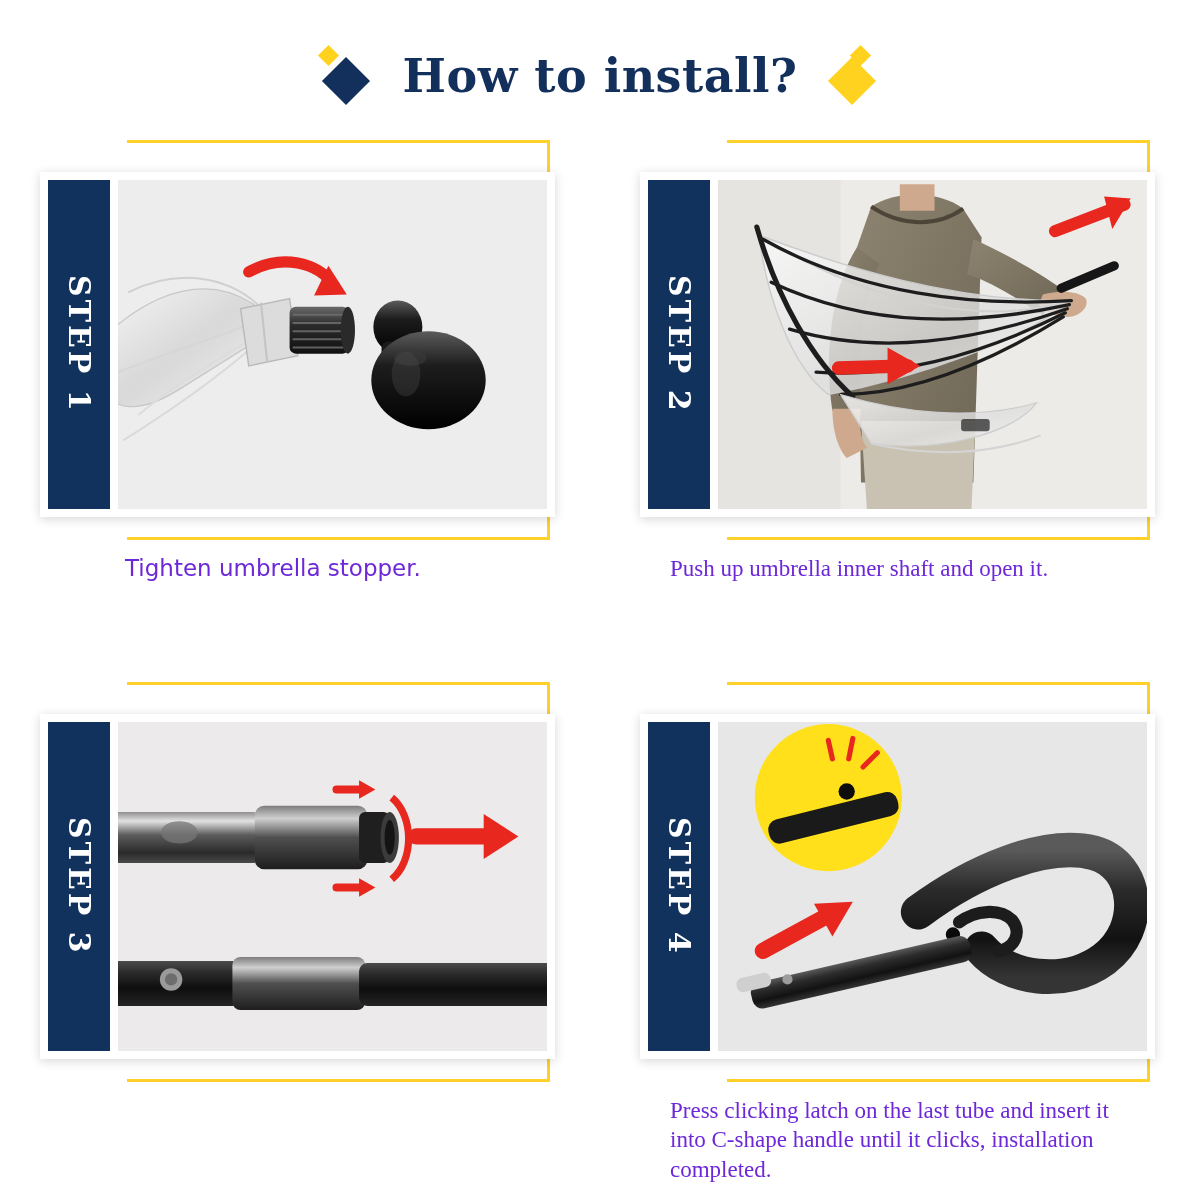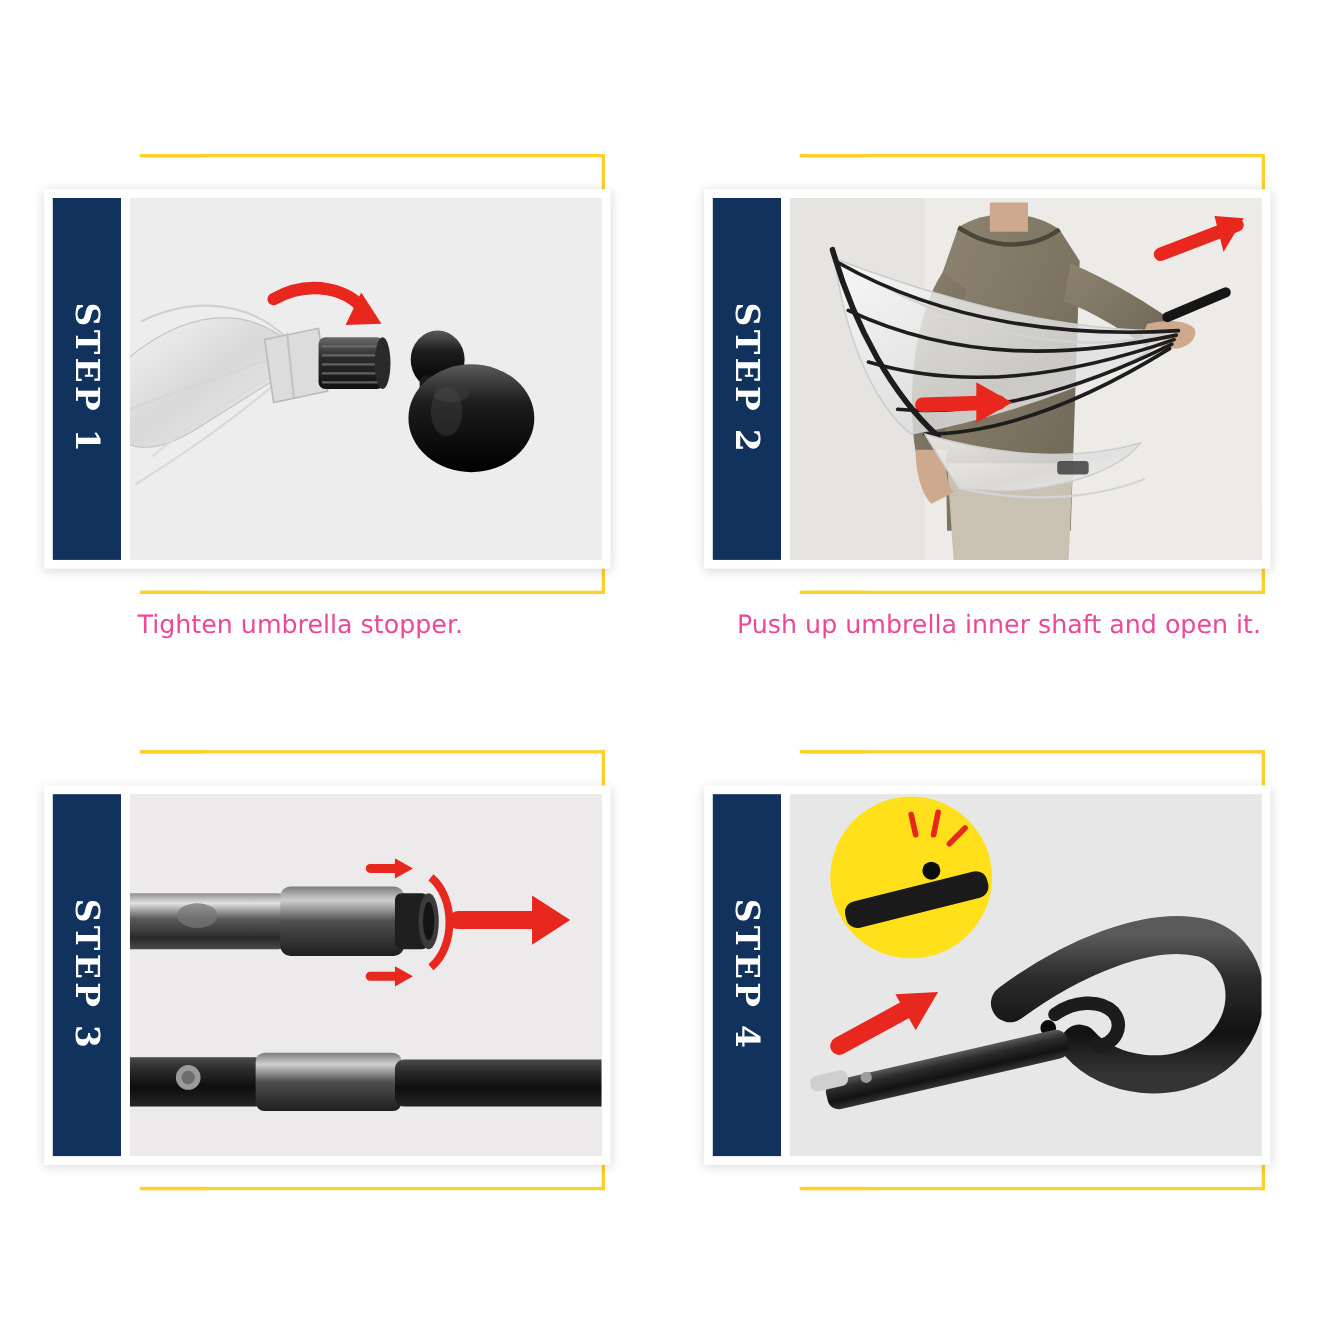--- a/index.html
+++ b/index.html
@@ -121,24 +121,24 @@
     overflow: hidden;
     background: #e9e9e9;
   }
 
   .caption {
     margin: 14px auto 0 auto;
     width: 470px;
     padding-left: 60px;
     font-size: 23px;
     line-height: 1.28;
-    color: #ec4899;
+    color: #6d28d9;
   }
   .cell.right .caption { padding-left: 20px; width: 500px; }
-  .caption-tall { min-height: 70px; }
+  .caption-tall { min-height: 70px; font-family: Liberation Serif, serif; }
 
   
   .p1-bg { position: absolute; inset: 0; background: #ededed; }
   .p1 { position: absolute; inset: 0; }
 
   
   .p2-bg { position: absolute; inset: 0; background: linear-gradient(180deg,#efeeec 0%, #e3e2e0 100%); }
 
   
   .p3-bg { position: absolute; inset: 0; background: #eceaea; }
@@ -146,20 +146,31 @@
   
   .p4-bg { position: absolute; inset: 0; background: #e7e7e7; }
 
   svg { display: block; }
 </style>
 </head>
 <body>
 
 <div class="page">
 
+  <div class="title-row">
+    <div class="diamond-group-left">
+      <div class="dm dm-yellow-small"></div>
+      <div class="dm dm-navy-big"></div>
+    </div>
+    <div class="title-text">How to install?</div>
+    <div class="diamond-group-right">
+      <div class="dm dm-yellow-tiny"></div>
+      <div class="dm dm-yellow-big"></div>
+    </div>
+  </div>
 
   <div class="grid">
 
     <div class="row">
 
       <div class="cell left">
         <div class="card-area">
           <div class="bracket"></div>
           <div class="card">
             <div class="step-tab">
@@ -419,17 +430,18 @@
                 </g>
 
                 <g>
                   <path d="M44 228 L 110 192" stroke="#e8271f" stroke-width="16" stroke-linecap="round"></path>
                   <path d="M132 180 L 112 214 L 94 182 Z" fill="#e8271f"></path>
                 </g>
               </svg>
             </div>
           </div>
         </div>
+        <div class="caption caption-tall">Press clicking latch on the last tube and insert it into C-shape handle until it clicks, installation completed.</div>
       </div>
     </div>
 
   </div>
 </div>
 
 </body></html>

